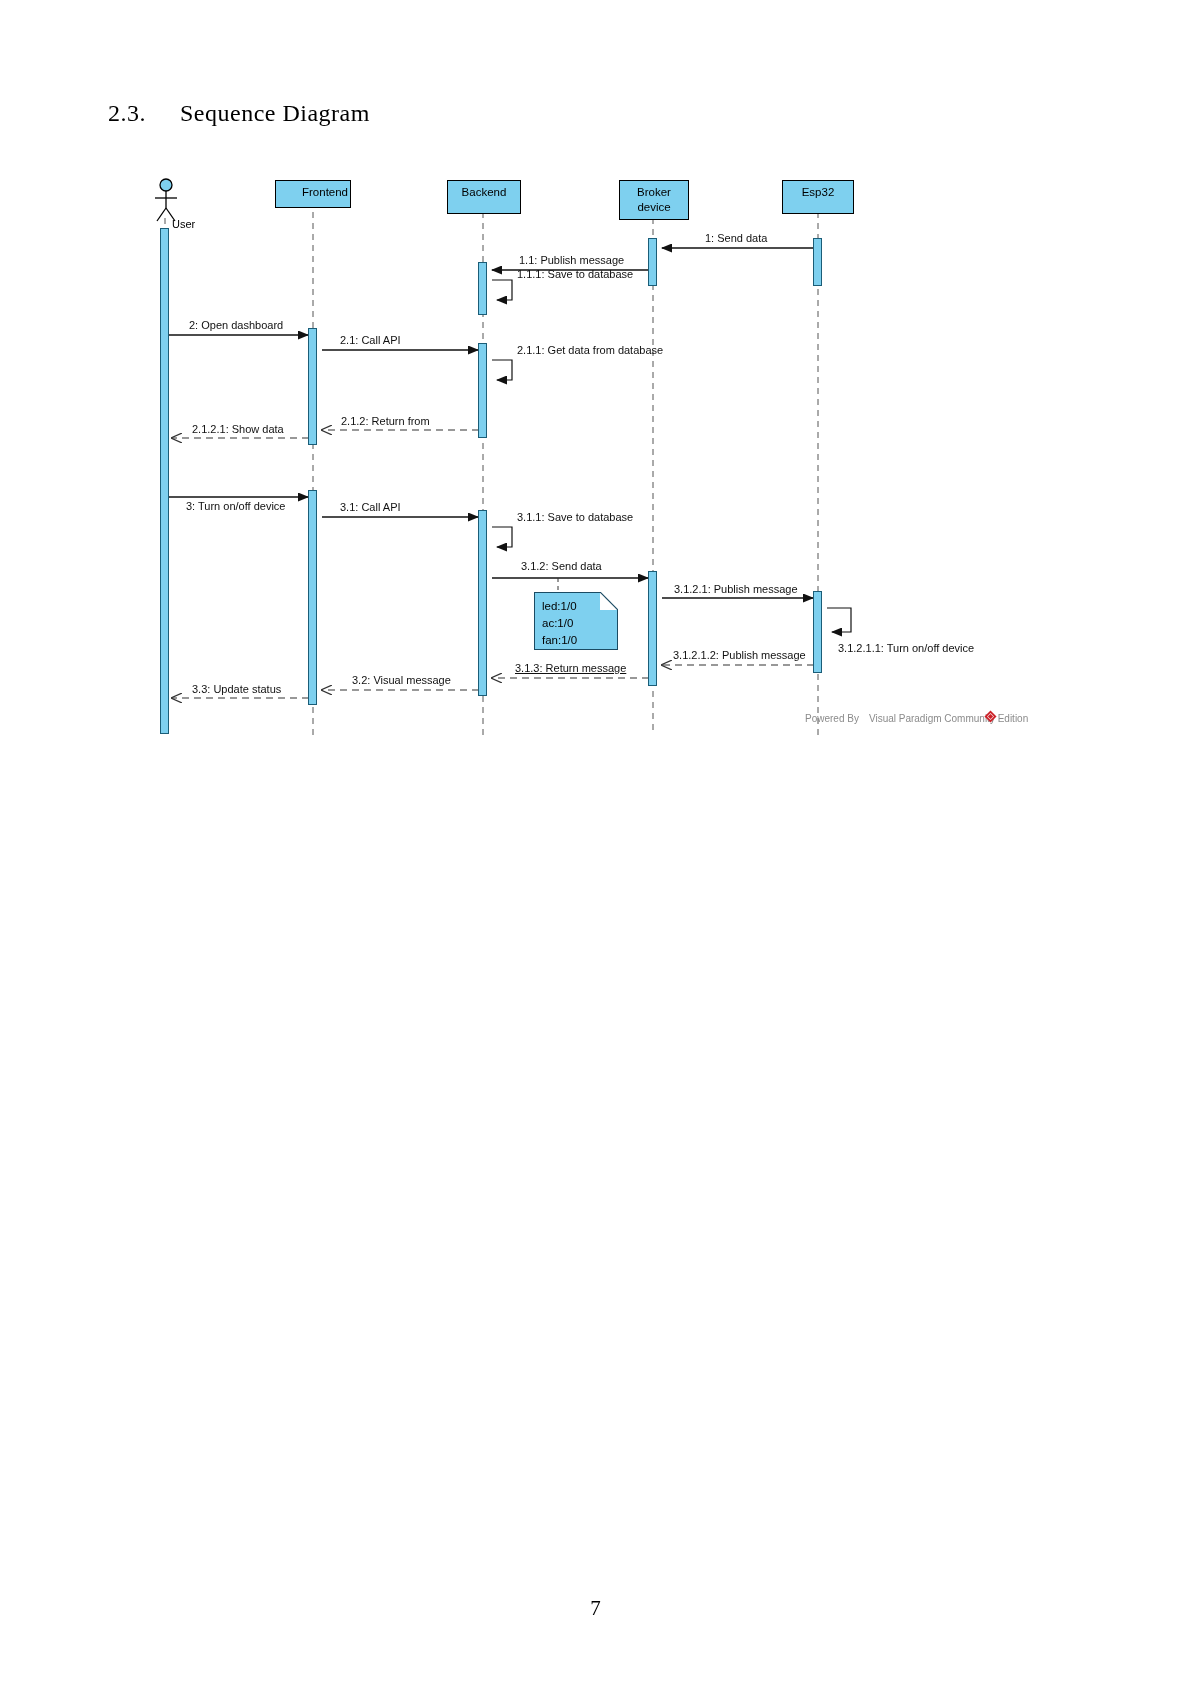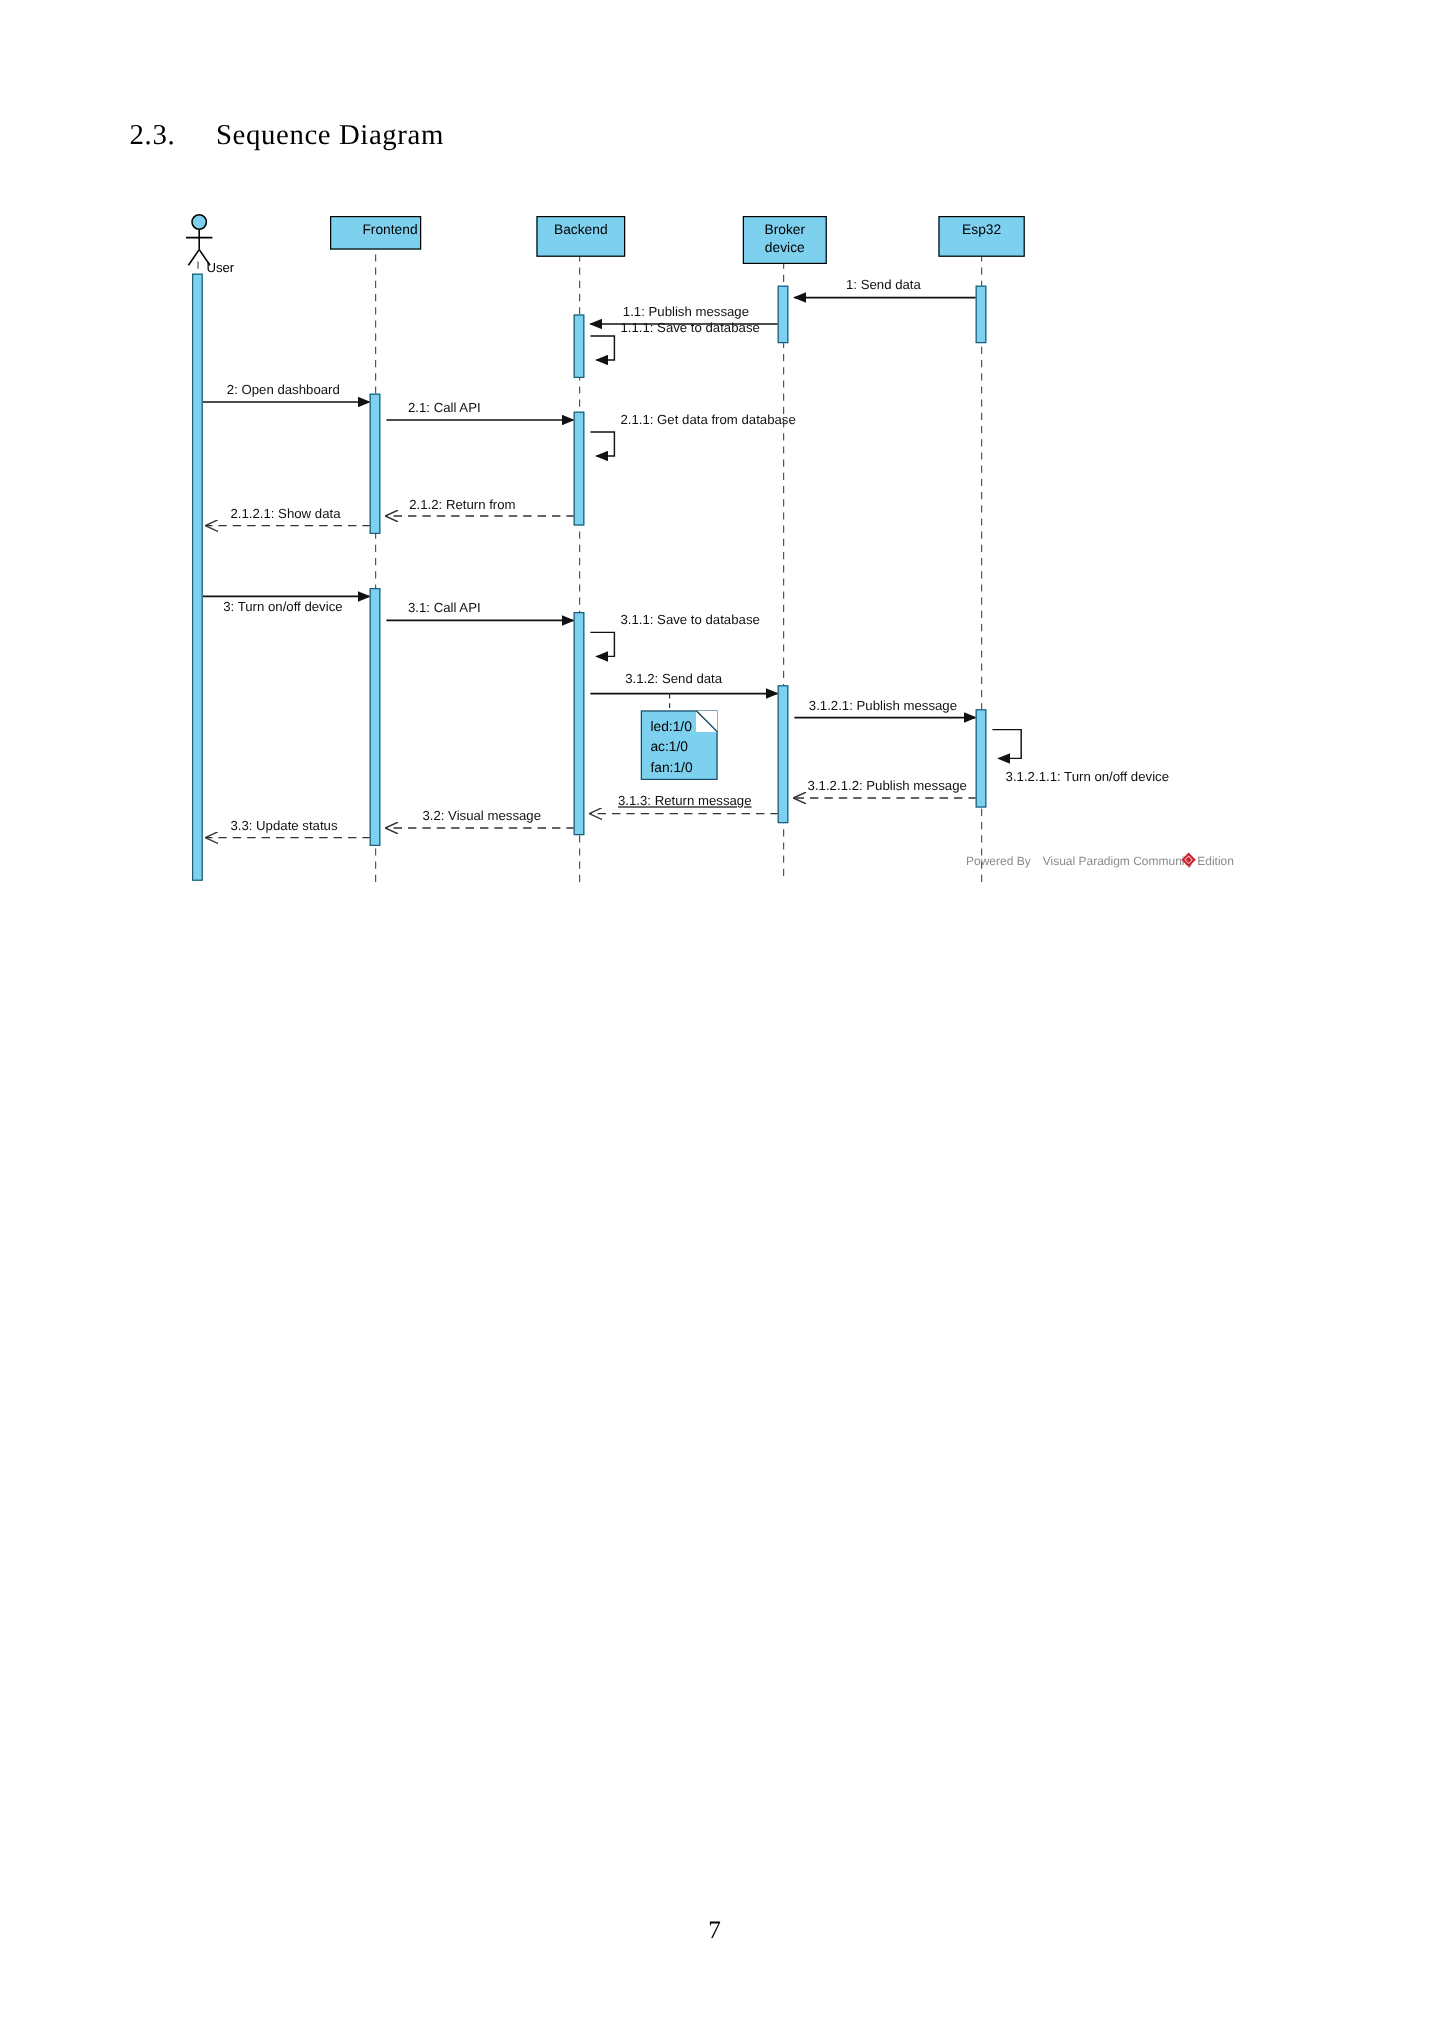--- a/index.html
+++ b/index.html
@@ -236,21 +236,21 @@
     <div class="msg-label" style="left:340px; top:341px;">3.1: Call API</div>
     <div class="msg-label" style="left:517px; top:351px;">3.1.1: Save to database</div>
     <div class="msg-label" style="left:521px; top:400px;">3.1.2: Send data</div>
     <div class="msg-label" style="left:674px; top:423px;">3.1.2.1: Publish message</div>
     <div class="msg-label" style="left:838px; top:440px;margin-top:42px;">3.1.2.1.1: Turn on/off device</div>
     <div class="msg-label" style="left:673px; top:489px;">3.1.2.1.2: Publish message</div>
     <div class="msg-label" style="left:515px; top:502px;text-decoration:underline;">3.1.3: Return message</div>
     <div class="msg-label" style="left:352px; top:514px;">3.2: Visual message</div>
     <div class="msg-label" style="left:192px; top:523px;">3.3: Update status</div>
 
-    <div class="note" style="left:534px; top:432px; width:64px; height:58px;">
+    <div class="note" style="left:534px; top:432px; width:84px; height:58px;">
       <svg class="dogear-edge" viewBox="0 0 18 18">
         <path d="M0,0 L18,18 L0,18 z" fill="#ffffff" transform="translate(0,0)"></path>
         <path d="M18,0 L18,18 L0,0 z" fill="#ffffff" stroke="none"></path>
         <path d="M0,0 L18,18" stroke="#1b4b63" stroke-width="1.2" fill="none"></path>
       </svg>
       <div>led:1/0</div>
       <div>ac:1/0</div>
       <div>fan:1/0</div>
     </div>
 

